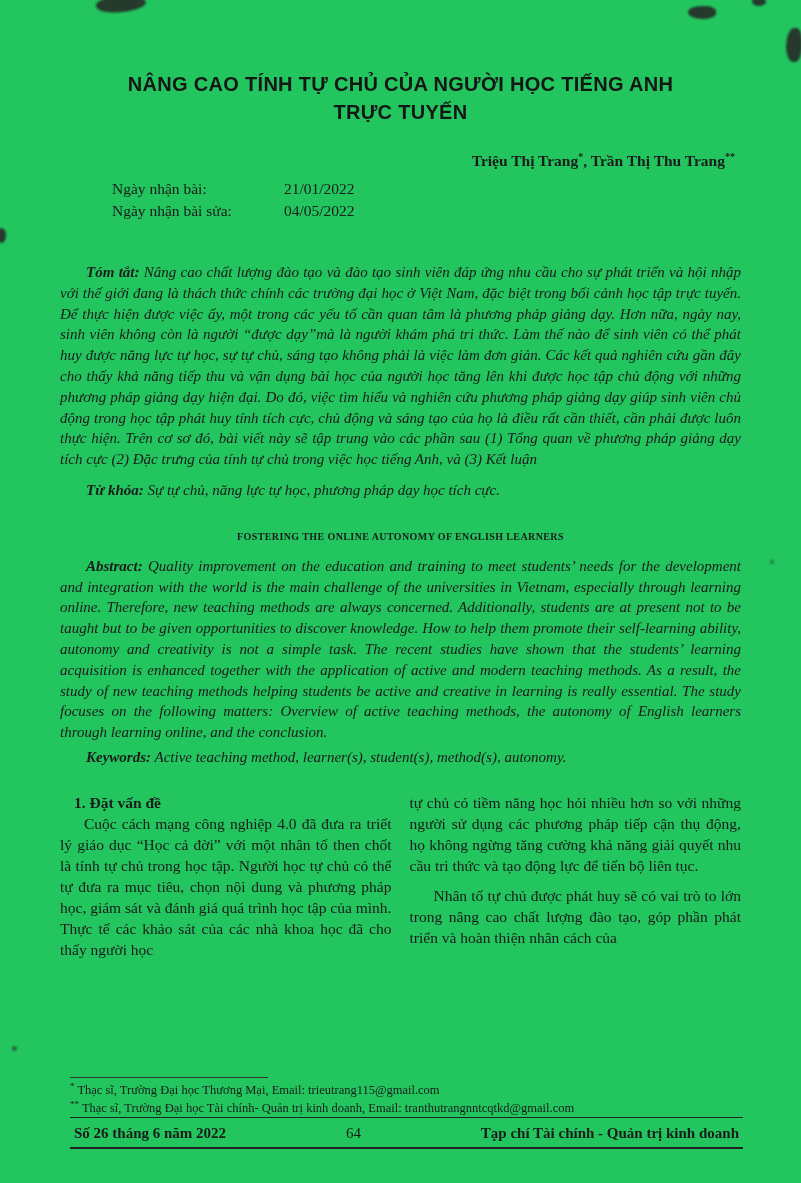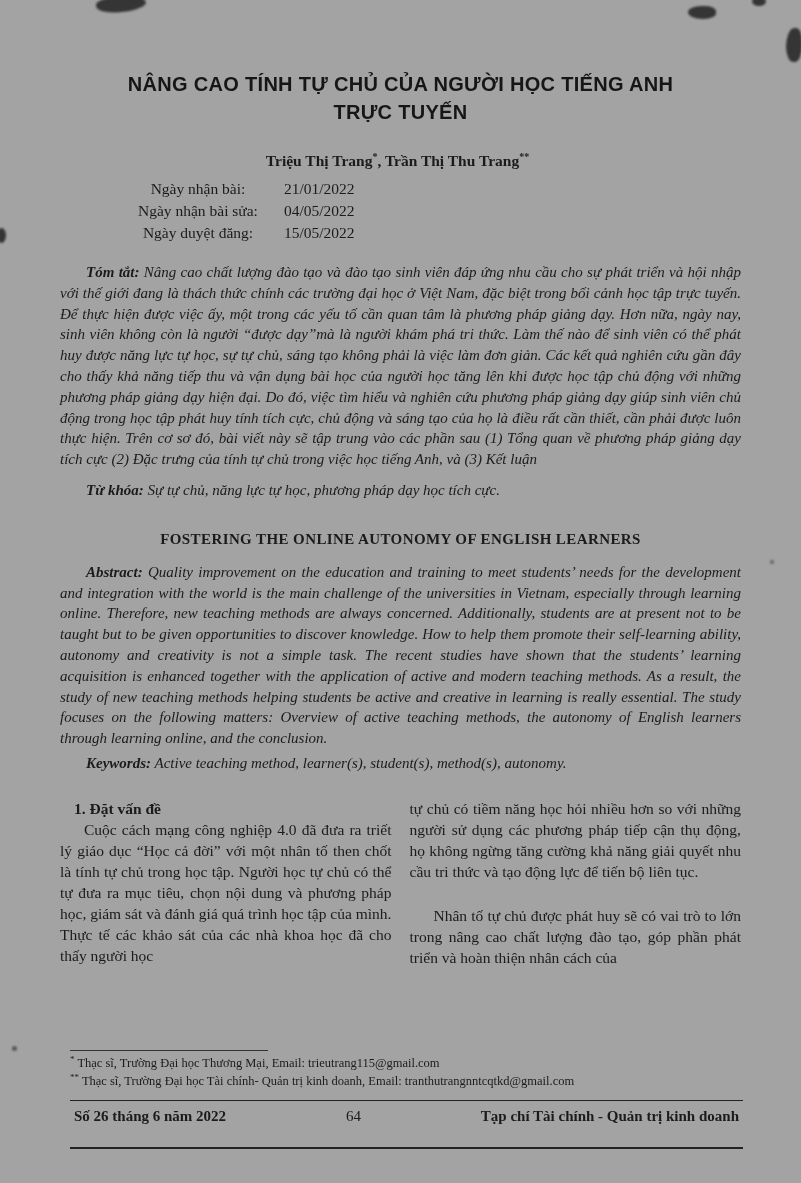--- a/index.html
+++ b/index.html
@@ -2,107 +2,106 @@
 <html><head>
 <meta charset="utf-8">
 <style>
   * { margin: 0; padding: 0; box-sizing: border-box; }
   html, body { background: #d9d9d9; }
   .page {
     position: relative;
     width: 801px;
     height: 1183px;
     margin: 0 auto;
-    background: #a3a3a3;
+    background: #22c55e;
     color: #1b1b1b;
     font-family: "Liberation Serif", serif;
     overflow: hidden;
   }
   .content { padding: 0 60px; }
 
   .title {
     font-family: "Liberation Sans", sans-serif;
     font-weight: bold;
     font-size: 20px;
     line-height: 28px;
     text-align: center;
     letter-spacing: 0.3px;
     margin-top: 70px;
     color: #161616;
   }
 
   .authors {
-    text-align: center;
+    text-align: right;
     font-weight: bold;
     font-size: 15.5px;
     margin-top: 26px;
     padding-right: 6px;
   }
   sup { font-size: 10px; line-height: 0; }
 
   .dates { margin-top: 8px; font-size: 15.5px; line-height: 22px; }
-  .date-row { display: flex; text-align: center; }
+  .date-row { display: flex; }
   .date-label { width: 172px; margin-left: 52px; }
 
   .para {
     font-size: 15px;
     line-height: 20.8px;
     text-align: justify;
     text-indent: 26px;
   }
   .italic { font-style: italic; }
-  .abstract-vi { margin-top: 18px; }
+  .abstract-vi { margin-top: 40px; }
   .keywords-vi { margin-top: 10px; }
   .bold { font-weight: bold; }
 
   .en-title {
     text-align: center;
     font-weight: bold;
-    font-size: 15px;
+    font-size: 10px;
     letter-spacing: 0.4px;
     margin-top: 30px;
   }
   .abstract-en { margin-top: 14px; }
   .keywords-en { margin-top: 4px; font-style: normal; }
 
   .columns {
     display: flex;
     gap: 18px;
     margin-top: 24px;
     font-size: 15.5px;
     line-height: 21px;
   }
   .col { flex: 1; text-align: justify; }
   .section-heading { font-weight: bold; text-indent: 14px; }
   .col p { text-indent: 24px; }
   .col p.no-indent { text-indent: 0; }
-  .col p + p { margin-top: 23px; }
+  .col p + p { margin-top: 9px; }
 
   .bottom-block {
     position: absolute;
     left: 70px;
     right: 58px;
     bottom: 34px;
   }
   .footnote-sep {
     width: 198px;
     border-top: 1px solid #333;
     margin-bottom: 4px;
   }
   .footnotes { font-size: 12.5px; line-height: 17.5px; }
   .footnote sup { font-size: 9px; }
 
   .footer {
-    margin-top: 10px;
     border-top: 1.5px solid #222;
     border-bottom: 2.5px solid #222;
     display: flex;
     justify-content: space-between;
     align-items: center;
-    padding: 7px 4px 22px 4px;
+    padding: 7px 4px 5px 4px;
     font-size: 15px;
   }
   .footer .bold-txt { font-weight: bold; }
 
   .artifact {
     position: absolute;
     background: #262626;
     border-radius: 50%;
     filter: blur(1px);
     opacity: 0.88;
@@ -134,24 +133,20 @@
     </div>
 
     <div class="dates">
       <div class="date-row">
         <span class="date-label">Ngày nhận bài:</span>
         <span class="date-value">21/01/2022</span>
       </div>
       <div class="date-row">
         <span class="date-label">Ngày nhận bài sửa:</span>
         <span class="date-value">04/05/2022</span>
-      </div>
-      <div class="date-row">
-        <span class="date-label">Ngày duyệt đăng:</span>
-        <span class="date-value">15/05/2022</span>
       </div>
     </div>
 
     <p class="para italic abstract-vi">
       <span class="bold">Tóm tắt:</span><span> Nâng cao chất lượng đào tạo và đào tạo sinh viên đáp ứng nhu cầu cho sự phát triển và hội nhập với thế giới đang là thách thức chính các trường đại học ở Việt Nam, đặc biệt trong bối cảnh học tập trực tuyến. Để thực hiện được việc ấy, một trong các yếu tố cần quan tâm là phương pháp giảng dạy.  Hơn nữa, ngày nay, sinh viên không còn là người “được dạy”mà là người khám phá tri thức. Làm thế nào để sinh viên có thể phát huy được năng lực tự học, sự tự chủ, sáng tạo không phải là việc làm đơn giản. Các kết quả nghiên cứu gần đây cho thấy khả năng tiếp thu và vận dụng bài học của người học tăng lên khi được học tập chủ động với những phương pháp giảng dạy hiện đại. Do đó, việc tìm hiểu và nghiên cứu phương pháp giảng dạy giúp sinh viên chủ động trong học tập phát huy tính tích cực, chủ động và sáng tạo của họ là điều rất cần thiết, cần phải được luôn thực hiện. Trên cơ sơ đó, bài viết này sẽ tập trung vào các phần sau (1) Tổng quan về phương pháp giảng dạy tích cực (2) Đặc trưng của tính tự chủ trong việc học tiếng Anh, và (3) Kết luận</span>
     </p>
 
     <p class="para italic keywords-vi">
       <span class="bold">Từ khóa:</span><span> Sự tự chủ, năng lực tự học, phương pháp dạy học tích cực.</span>
     </p>

